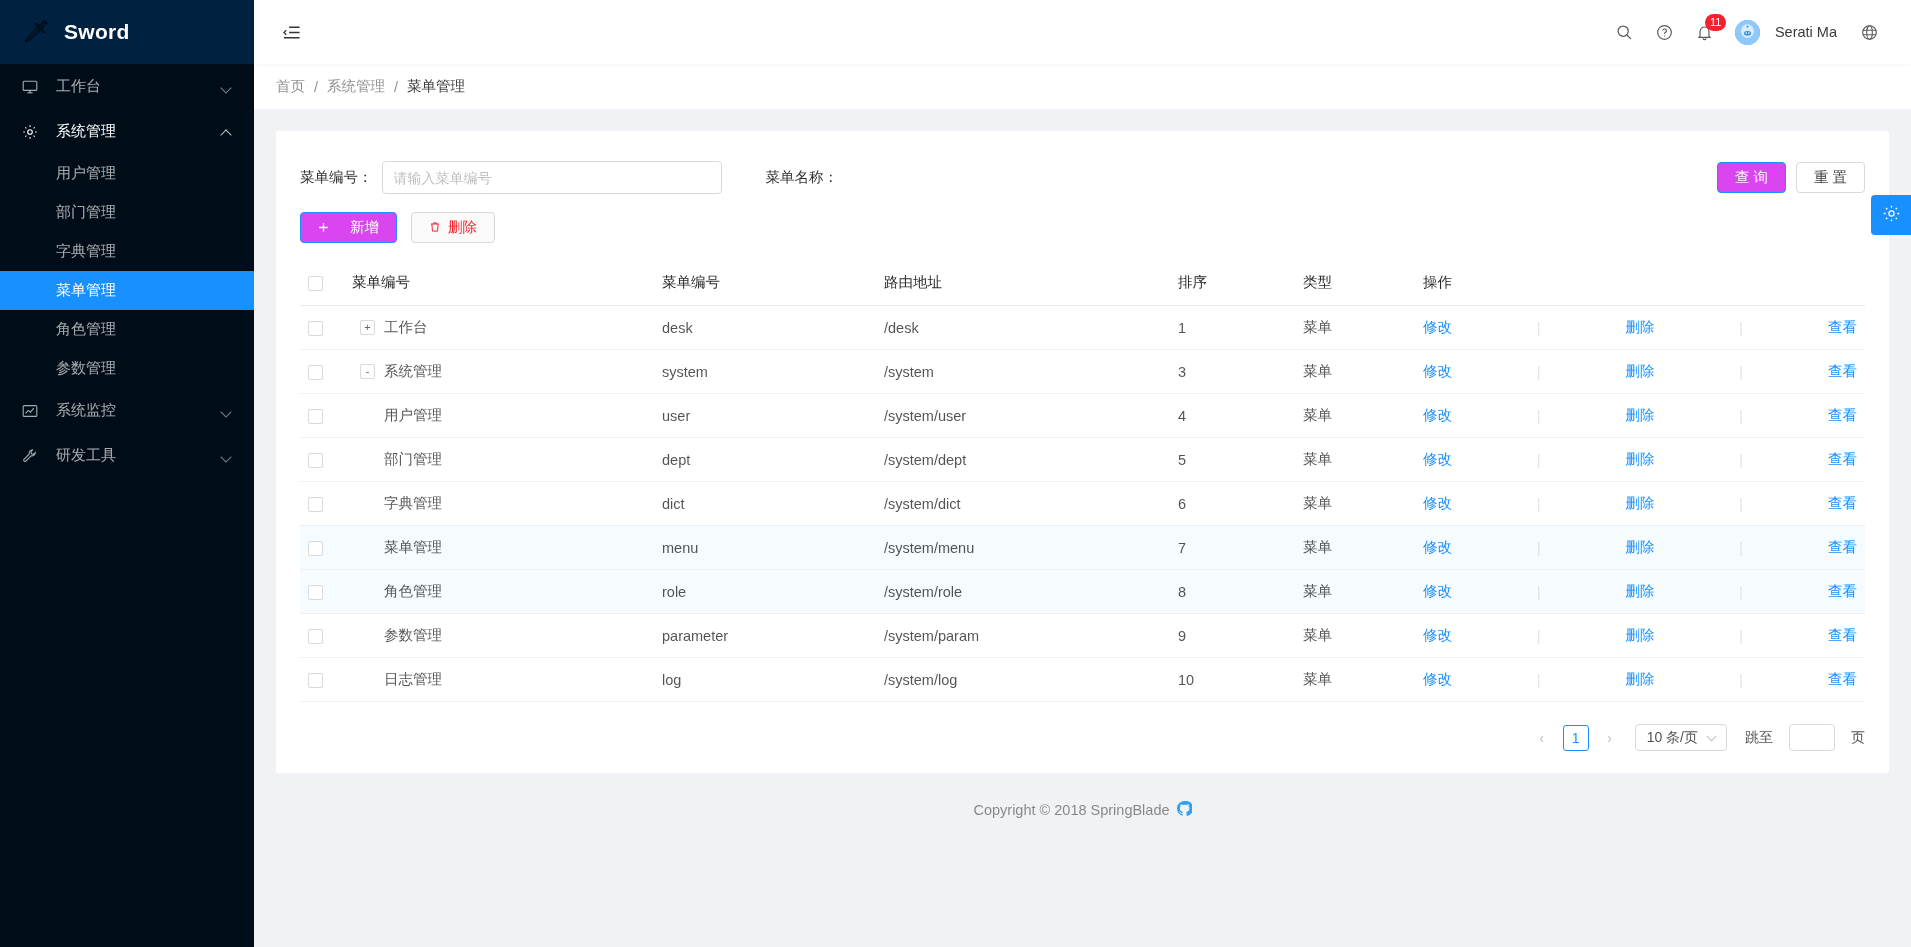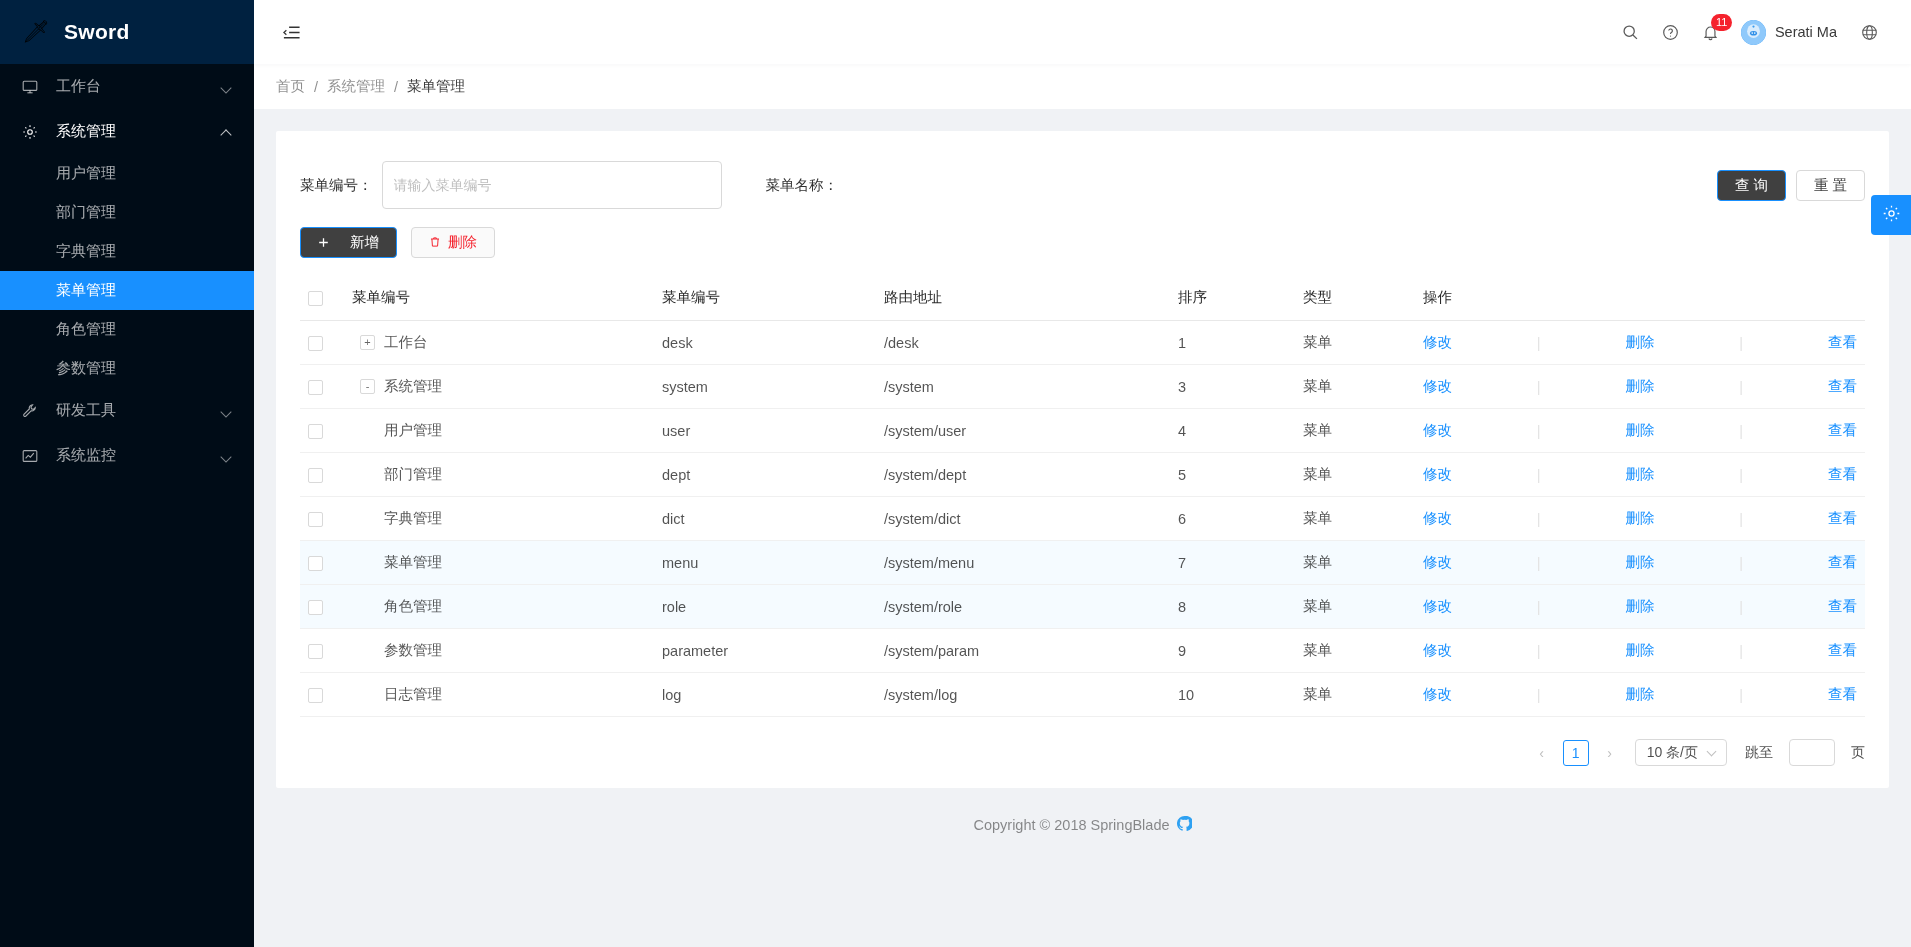--- a/index.html
+++ b/index.html
@@ -90,21 +90,21 @@
     position: relative;
   }
   .badge {
     position: absolute; top: 2px; left: 20px;
     background: #f5222d; color: #fff;
     font-size: 11px; line-height: 16px; height: 17px;
     min-width: 17px; padding: 0 5px; border-radius: 9px;
     text-align: center; font-family: "Liberation Sans", sans-serif;
   }
   .user-chip {
-    display: flex; align-items: center; gap: 9px;
+    display: flex; align-items: center; gap: 15px;
     padding: 0 12px 0 10px; height: 40px; cursor: pointer;
   }
   .avatar {
     width: 25px; height: 25px; border-radius: 50%;
     background: #4fa8f5; display: flex; align-items: center;
     justify-content: center; overflow: hidden;
   }
   .username { font-size: 14.5px; color: #3a3a3a; }
 
   .crumb-bar {
@@ -129,38 +129,38 @@
   .search-row {
     display: flex; align-items: center; gap: 0;
     padding: 8px 0 6px 0;
   }
   .field { display: flex; align-items: center; }
   .field-label {
     font-size: 14.5px; color: rgba(0,0,0,0.82);
     margin-right: 9px; white-space: nowrap;
   }
   .inp {
-    height: 48px; border: 1px solid #d9d9d9; border-radius: 4px;
+    height: 33px; border: 1px solid #d9d9d9; border-radius: 4px;
     font-size: 14px; color: #333; padding: 0 11px;
     font-family: "Liberation Sans", sans-serif; outline: none;
     background: #fff;
   }
   .inp::placeholder { color: #bfbfbf; }
   .inp-code { width: 340px; }
   .inp-name { width: 340px; }
   .gap-lg { width: 44px; }
   .search-spacer { flex: 1; }
   .btn {
     height: 31px; border-radius: 4px; font-size: 14.5px;
     display: inline-flex; align-items: center; justify-content: center;
     cursor: pointer; border: 1px solid transparent;
     padding: 0 17px; font-family: "Liberation Sans", sans-serif;
     white-space: nowrap;
   }
-  .btn-primary { background: #404040; color: #fff; border-color: #1890ff; }
+  .btn-primary { background: #d946ef; color: #fff; border-color: #1890ff; }
   .btn-default { background: #fff; color: rgba(0,0,0,0.78); border-color: #d9d9d9; margin-left: 10px; }
   .btn-danger-ghost {
     background: #fafafa; color: #f5222d; border-color: #d9d9d9;
     margin-left: 14px; gap: 7px;
   }
   .btn-add { gap: 21px; }
 
   .tool-row { display: flex; align-items: center; padding: 12px 0 4px 0; }
 
   
@@ -312,35 +312,35 @@
             <span>角色管理</span>
           </div>
         <div class="submenu-item">
             <span>参数管理</span>
           </div>
       </div>
 
       <div class="menu-group-head">
         <span class="mi">
           <svg width="16" height="16" viewBox="0 0 16 16" fill="none" stroke="currentColor" stroke-width="1.1">
-            <path d="M10.6 1.8a3.4 3.4 0 00-3.3 4.2L1.9 11.4a1.3 1.3 0 001.8 1.8L9.1 7.8a3.4 3.4 0 004.2-3.3l-1.9 1.9-1.9-.5-.5-1.9z"></path>
+            <rect x="1.2" y="2.6" width="13.6" height="10.8" rx="1"></rect>
+              <path d="M3.6 10.4l2.6-3 2.2 1.8 3.4-4"></path>
           </svg>
         </span>
-        <span class="mlabel">研发工具</span>
+        <span class="mlabel">系统监控</span>
         <span class="caret"></span>
       </div>
 
       <div class="menu-group-head">
         <span class="mi">
           <svg width="16" height="16" viewBox="0 0 16 16" fill="none" stroke="currentColor" stroke-width="1.1">
-            <rect x="1.2" y="2.6" width="13.6" height="10.8" rx="1"></rect>
-              <path d="M3.6 10.4l2.6-3 2.2 1.8 3.4-4"></path>
+            <path d="M10.6 1.8a3.4 3.4 0 00-3.3 4.2L1.9 11.4a1.3 1.3 0 001.8 1.8L9.1 7.8a3.4 3.4 0 004.2-3.3l-1.9 1.9-1.9-.5-.5-1.9z"></path>
           </svg>
         </span>
-        <span class="mlabel">系统监控</span>
+        <span class="mlabel">研发工具</span>
         <span class="caret"></span>
       </div>
 
     </nav>
   </aside>
 
   <div class="main">
 
     <header class="topbar">
       <div class="collapse-btn">

